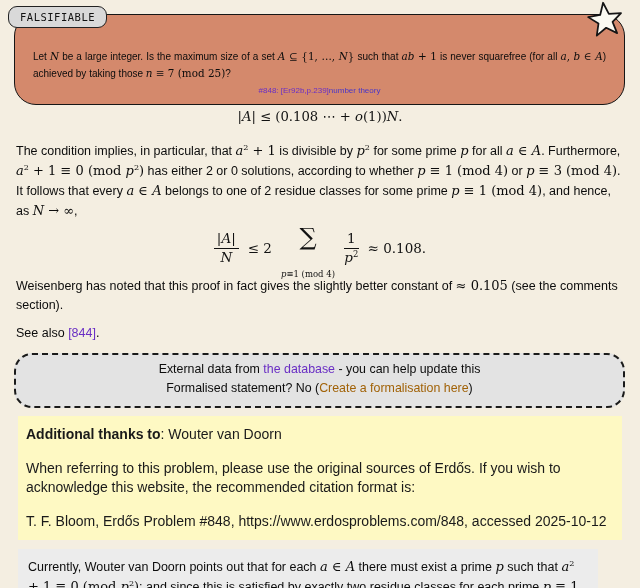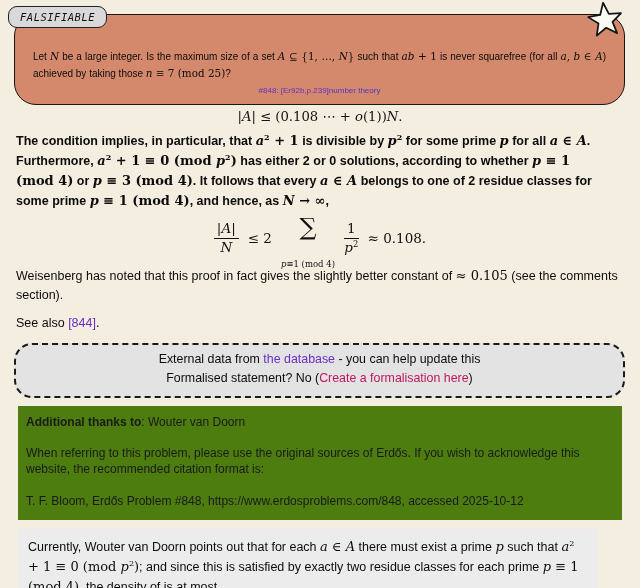--- a/index.html
+++ b/index.html
@@ -10,41 +10,41 @@
   
   .problem-card{
     position:relative; margin:14px 15px 0 14px;
     background:#d4896c; border:1.6px solid #161616; border-radius:22px;
     padding:33px 18px 9px 18px;
   }
   .badge{
     position:absolute; top:-9px; left:-7px;
     background:#d9d9d9; border:1.6px solid #222; border-radius:9px;
     padding:4px 11px; font-family:"DejaVu Sans Mono", monospace;
-    font-size:10.5px; letter-spacing:0.5px; color:#111; cursor:pointer;font-style:italic;
+    font-size:10.5px; letter-spacing:0.5px; color:#111; cursor:pointer;
   }
   .star{position:absolute; top:-14px; right:0px; cursor:pointer;}
   .statement{
     margin:0; font-size:10px; line-height:1.55; text-align:justify; color:#0c0c0c;
   }
   .card-meta{
     display:flex; justify-content:center; align-items:center; margin-top:5px;
     font-size:8px;
   }
   
   .plink{color:#6a2fc4; cursor:pointer; text-decoration:none;}
-  .blink{color:#be185d; cursor:pointer; text-decoration:none;text-align:right;}
+  .blink{color:#a16207; cursor:pointer; text-decoration:none;text-align:right;}
   .tag-link{color:#4936c8; cursor:pointer; text-decoration:none; font-size:8px;}
   
   .m{font-family:"DejaVu Serif", serif; font-size:1.04em;}
   .m i, .mi{font-style:italic;}
   sup{font-size:0.62em; line-height:0;}
   
   .body-p{margin:0 16px; font-size:12.5px; line-height:1.52; color:#0c0c0c;}
-  .mt-p1{margin-top:9px;} .mt-p2{margin-top:4px;} .mt-p3{margin-top:5px;font-weight:bold;}
+  .mt-p1{margin-top:9px;} .mt-p2{margin-top:4px;} .mt-p3{margin-top:15px;}
   .mt-p4{margin-top:5px;} .mt-p5{margin-top:9px;}
   .formula-center{
     margin:2px 16px 0 16px; text-align:center; font-size:13.2px;
     font-family:"DejaVu Serif", serif; line-height:1.45;
   }
   
   .display-math{
     margin:4px auto 0 auto; height:46px;
     display:flex; align-items:center; justify-content:center; gap:9px;
     font-family:"DejaVu Serif", serif; font-size:13.5px;
@@ -57,22 +57,22 @@
   .sum-sub{font-size:8.5px; margin-top:20px; white-space:nowrap;}
   
   .external-box{
     margin:10px 15px 0 14px; background:#e3e3e3;
     border:2px dashed #1a1a1a; border-radius:18px;
     padding:5px 10px 7px 10px; text-align:center;
     font-size:12.4px; line-height:1.55; color:#0c0c0c;
   }
   
   .citation-box{
-    margin:8px 18px 0 18px; background:#4d7c0f; padding:9px 4px 10px 8px;
-    font-size:12px; line-height:1.32; color:#1a1a1a;
+    margin:8px 18px 0 18px; background:#fef9c3; padding:9px 4px 10px 8px;
+    font-size:14px; line-height:1.32; color:#1a1a1a;
   }
   .citation-box p{margin:0;}
   .citation-box .gap{margin-top:16px;}
   
   .comment-box{
     margin:9px 42px 0 18px; background:#ececec;
     padding:8px 12px 12px 10px; font-size:12.5px; line-height:1.52; color:#0c0c0c;
   }
   .comment-box p{margin:0;}
 </style>

